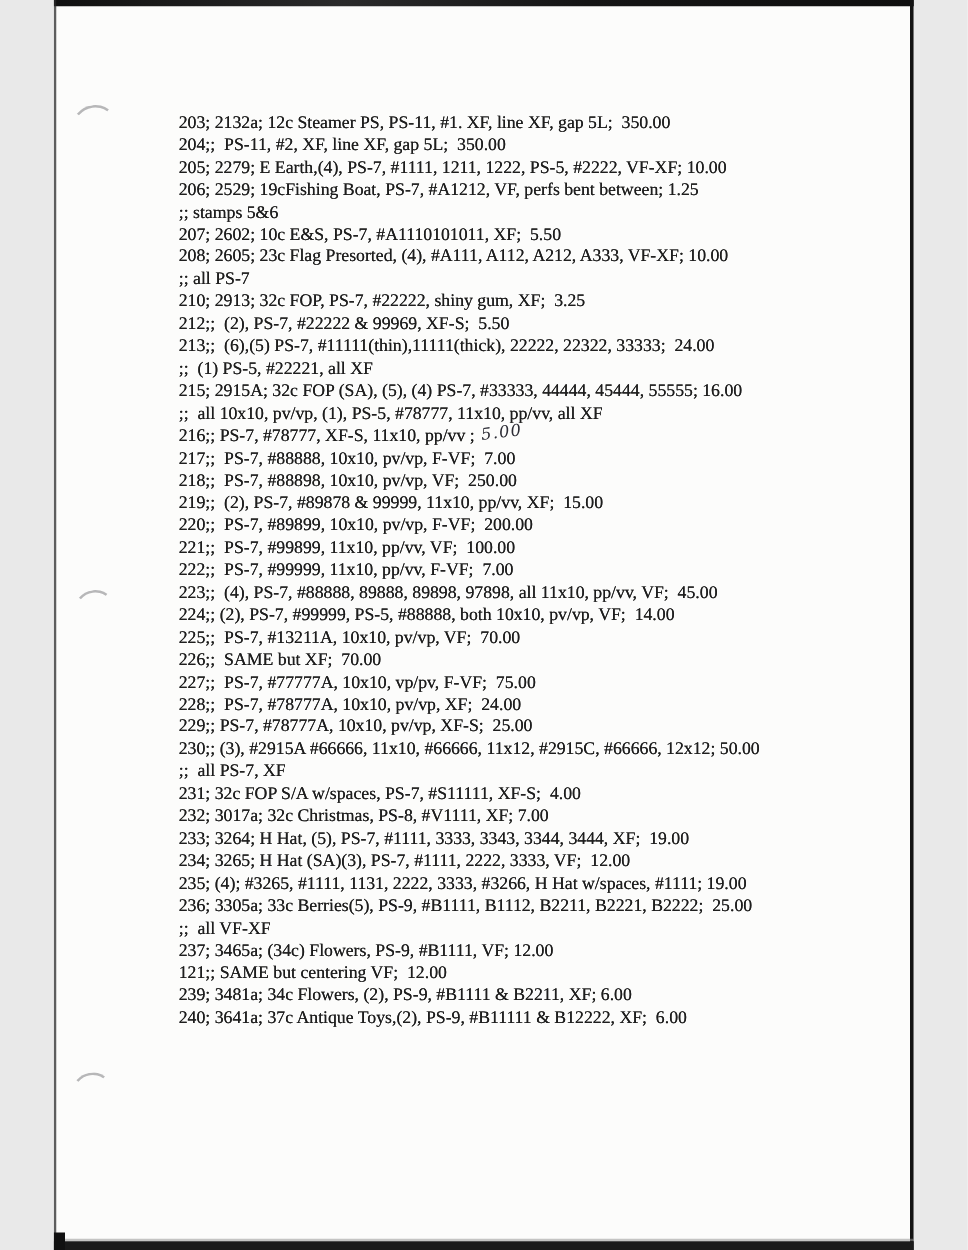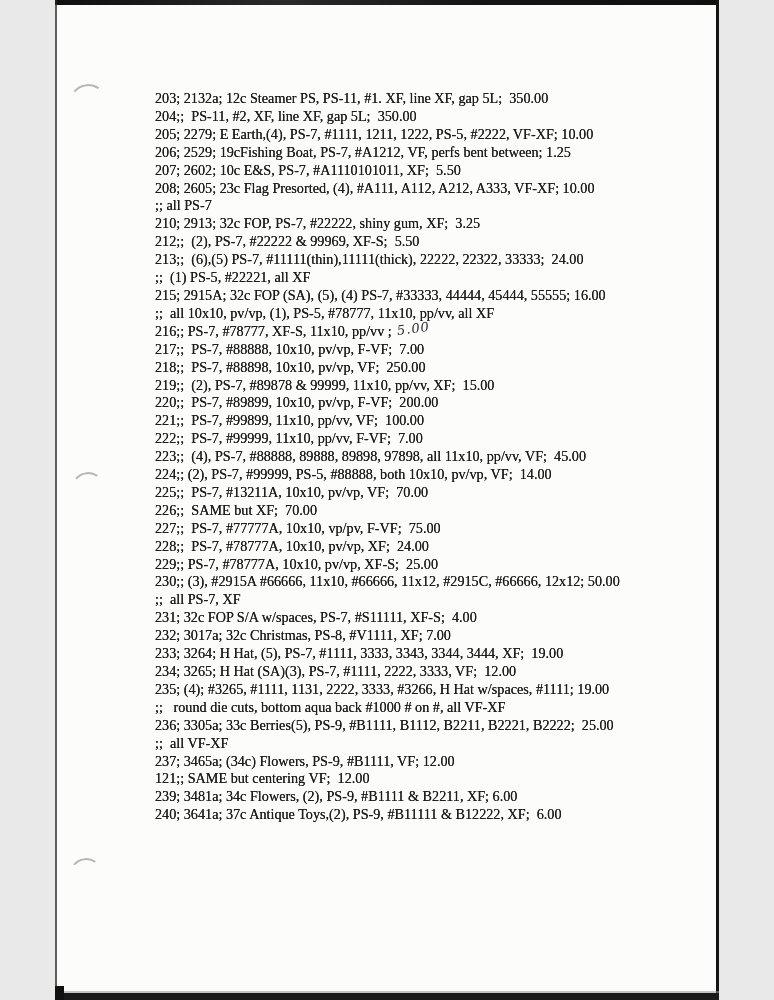--- a/index.html
+++ b/index.html
@@ -2,27 +2,26 @@
 <html><head>
 <meta charset="utf-8">
 <style>
   html, body {
     margin: 0;
     padding: 0;
     background: #e9e9e9;
   }
   .scan-page {
     position: relative;
-    width: 628px;
+    width: 688px;
     height: 1000px;
     margin: 0 auto;
     background: #fcfcfb;
     overflow: hidden;
     font-family: "Liberation Serif", serif;
-    padding-left: 36px;
   }
   
   .scan-border-top {
     position: absolute; top: 0; left: 0; width: 774px; height: 5px;
     background: linear-gradient(90deg, #101010 0%, #2a2a2a 30%, #151515 55%, #0d0d0d 100%);
   }
   .scan-border-right {
     position: absolute; top: 0; right: 0; width: 3px; height: 1000px;
     background: #141414;
   }
@@ -95,20 +94,21 @@
 
   <div class="punch-arc a1"></div>
   <div class="punch-arc a2"></div>
   <div class="punch-arc a3"></div>
 
   <div class="doc-text">
       <div class="doc-line"><span>203; 2132a; 12c Steamer PS, PS-11, #1. XF, line XF, gap 5L;  350.00</span></div>
       <div class="doc-line"><span>204;;  PS-11, #2, XF, line XF, gap 5L;  350.00</span></div>
       <div class="doc-line"><span>205; 2279; E Earth,(4), PS-7, #1111, 1211, 1222, PS-5, #2222, VF-XF; 10.00</span></div>
       <div class="doc-line"><span>206; 2529; 19cFishing Boat, PS-7, #A1212, VF, perfs bent between; 1.25</span></div>
+      <div class="doc-line"><span>;; stamps 5&amp;6</span></div>
       <div class="doc-line"><span>207; 2602; 10c E&amp;S, PS-7, #A1110101011, XF;  5.50</span></div>
       <div class="doc-line"><span>208; 2605; 23c Flag Presorted, (4), #A111, A112, A212, A333, VF-XF; 10.00</span></div>
       <div class="doc-line"><span>;; all PS-7</span></div>
       <div class="doc-line"><span>210; 2913; 32c FOP, PS-7, #22222, shiny gum, XF;  3.25</span></div>
       <div class="doc-line"><span>212;;  (2), PS-7, #22222 &amp; 99969, XF-S;  5.50</span></div>
       <div class="doc-line"><span>213;;  (6),(5) PS-7, #11111(thin),11111(thick), 22222, 22322, 33333;  24.00</span></div>
       <div class="doc-line"><span>;;  (1) PS-5, #22221, all XF</span></div>
       <div class="doc-line"><span>215; 2915A; 32c FOP (SA), (5), (4) PS-7, #33333, 44444, 45444, 55555; 16.00</span></div>
       <div class="doc-line"><span>;;  all 10x10, pv/vp, (1), PS-5, #78777, 11x10, pp/vv, all XF</span></div>
       <div class="doc-line"><span>216;; PS-7, #78777, XF-S, 11x10, pp/vv ;</span><span class="handwritten">5.00</span></div>
@@ -125,21 +125,20 @@
       <div class="doc-line"><span>227;;  PS-7, #77777A, 10x10, vp/pv, F-VF;  75.00</span></div>
       <div class="doc-line"><span>228;;  PS-7, #78777A, 10x10, pv/vp, XF;  24.00</span></div>
       <div class="doc-line"><span>229;; PS-7, #78777A, 10x10, pv/vp, XF-S;  25.00</span></div>
       <div class="doc-line"><span>230;; (3), #2915A #66666, 11x10, #66666, 11x12, #2915C, #66666, 12x12; 50.00</span></div>
       <div class="doc-line"><span>;;  all PS-7, XF</span></div>
       <div class="doc-line"><span>231; 32c FOP S/A w/spaces, PS-7, #S11111, XF-S;  4.00</span></div>
       <div class="doc-line"><span>232; 3017a; 32c Christmas, PS-8, #V1111, XF; 7.00</span></div>
       <div class="doc-line"><span>233; 3264; H Hat, (5), PS-7, #1111, 3333, 3343, 3344, 3444, XF;  19.00</span></div>
       <div class="doc-line"><span>234; 3265; H Hat (SA)(3), PS-7, #1111, 2222, 3333, VF;  12.00</span></div>
       <div class="doc-line"><span>235; (4); #3265, #1111, 1131, 2222, 3333, #3266, H Hat w/spaces, #1111; 19.00</span></div>
-      <div class="doc-line"><span>;;   round die cuts, bottom aqua back #1000 # on #, all VF-XF</span></div>
       <div class="doc-line"><span>236; 3305a; 33c Berries(5), PS-9, #B1111, B1112, B2211, B2221, B2222;  25.00</span></div>
       <div class="doc-line"><span>;;  all VF-XF</span></div>
       <div class="doc-line"><span>237; 3465a; (34c) Flowers, PS-9, #B1111, VF; 12.00</span></div>
       <div class="doc-line"><span>121;; SAME but centering VF;  12.00</span></div>
       <div class="doc-line"><span>239; 3481a; 34c Flowers, (2), PS-9, #B1111 &amp; B2211, XF; 6.00</span></div>
       <div class="doc-line"><span>240; 3641a; 37c Antique Toys,(2), PS-9, #B11111 &amp; B12222, XF;  6.00</span></div>
     </div>
 </div>
 
 </body></html>

